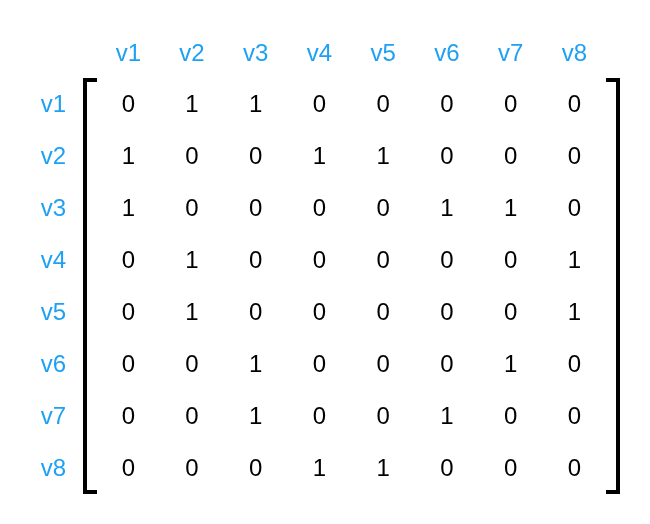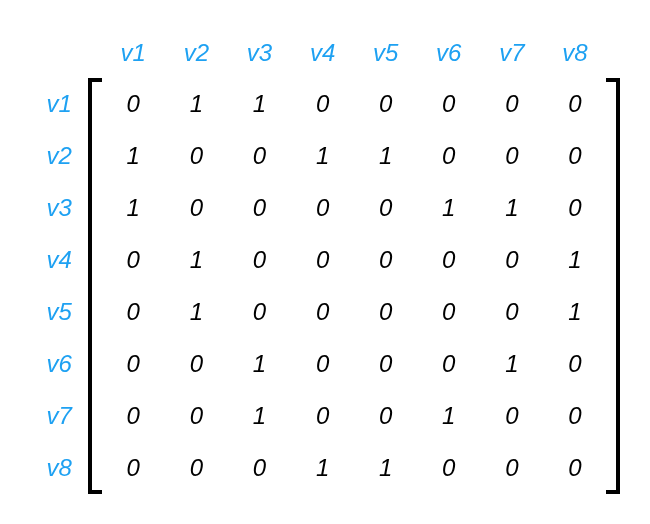--- a/index.html
+++ b/index.html
@@ -5,23 +5,22 @@
   html, body {
     margin: 0;
     padding: 0;
     background: #ffffff;
     font-family: "Helvetica Neue", Helvetica, Arial, sans-serif;
   }
   .wrap {
     box-sizing: border-box;
     width: 650px;
     height: 524px;
-    padding: 28px 30px 28px 30px;
+    padding: 28px 30px 28px 24px;
     position: relative;
-    font-style: italic;
   }
   table.matrix {
     border-collapse: collapse;
     width: 100%;
   }
   table.matrix td, table.matrix th {
     text-align: center;
     vertical-align: middle;
     padding: 0;
     font-weight: 400;

